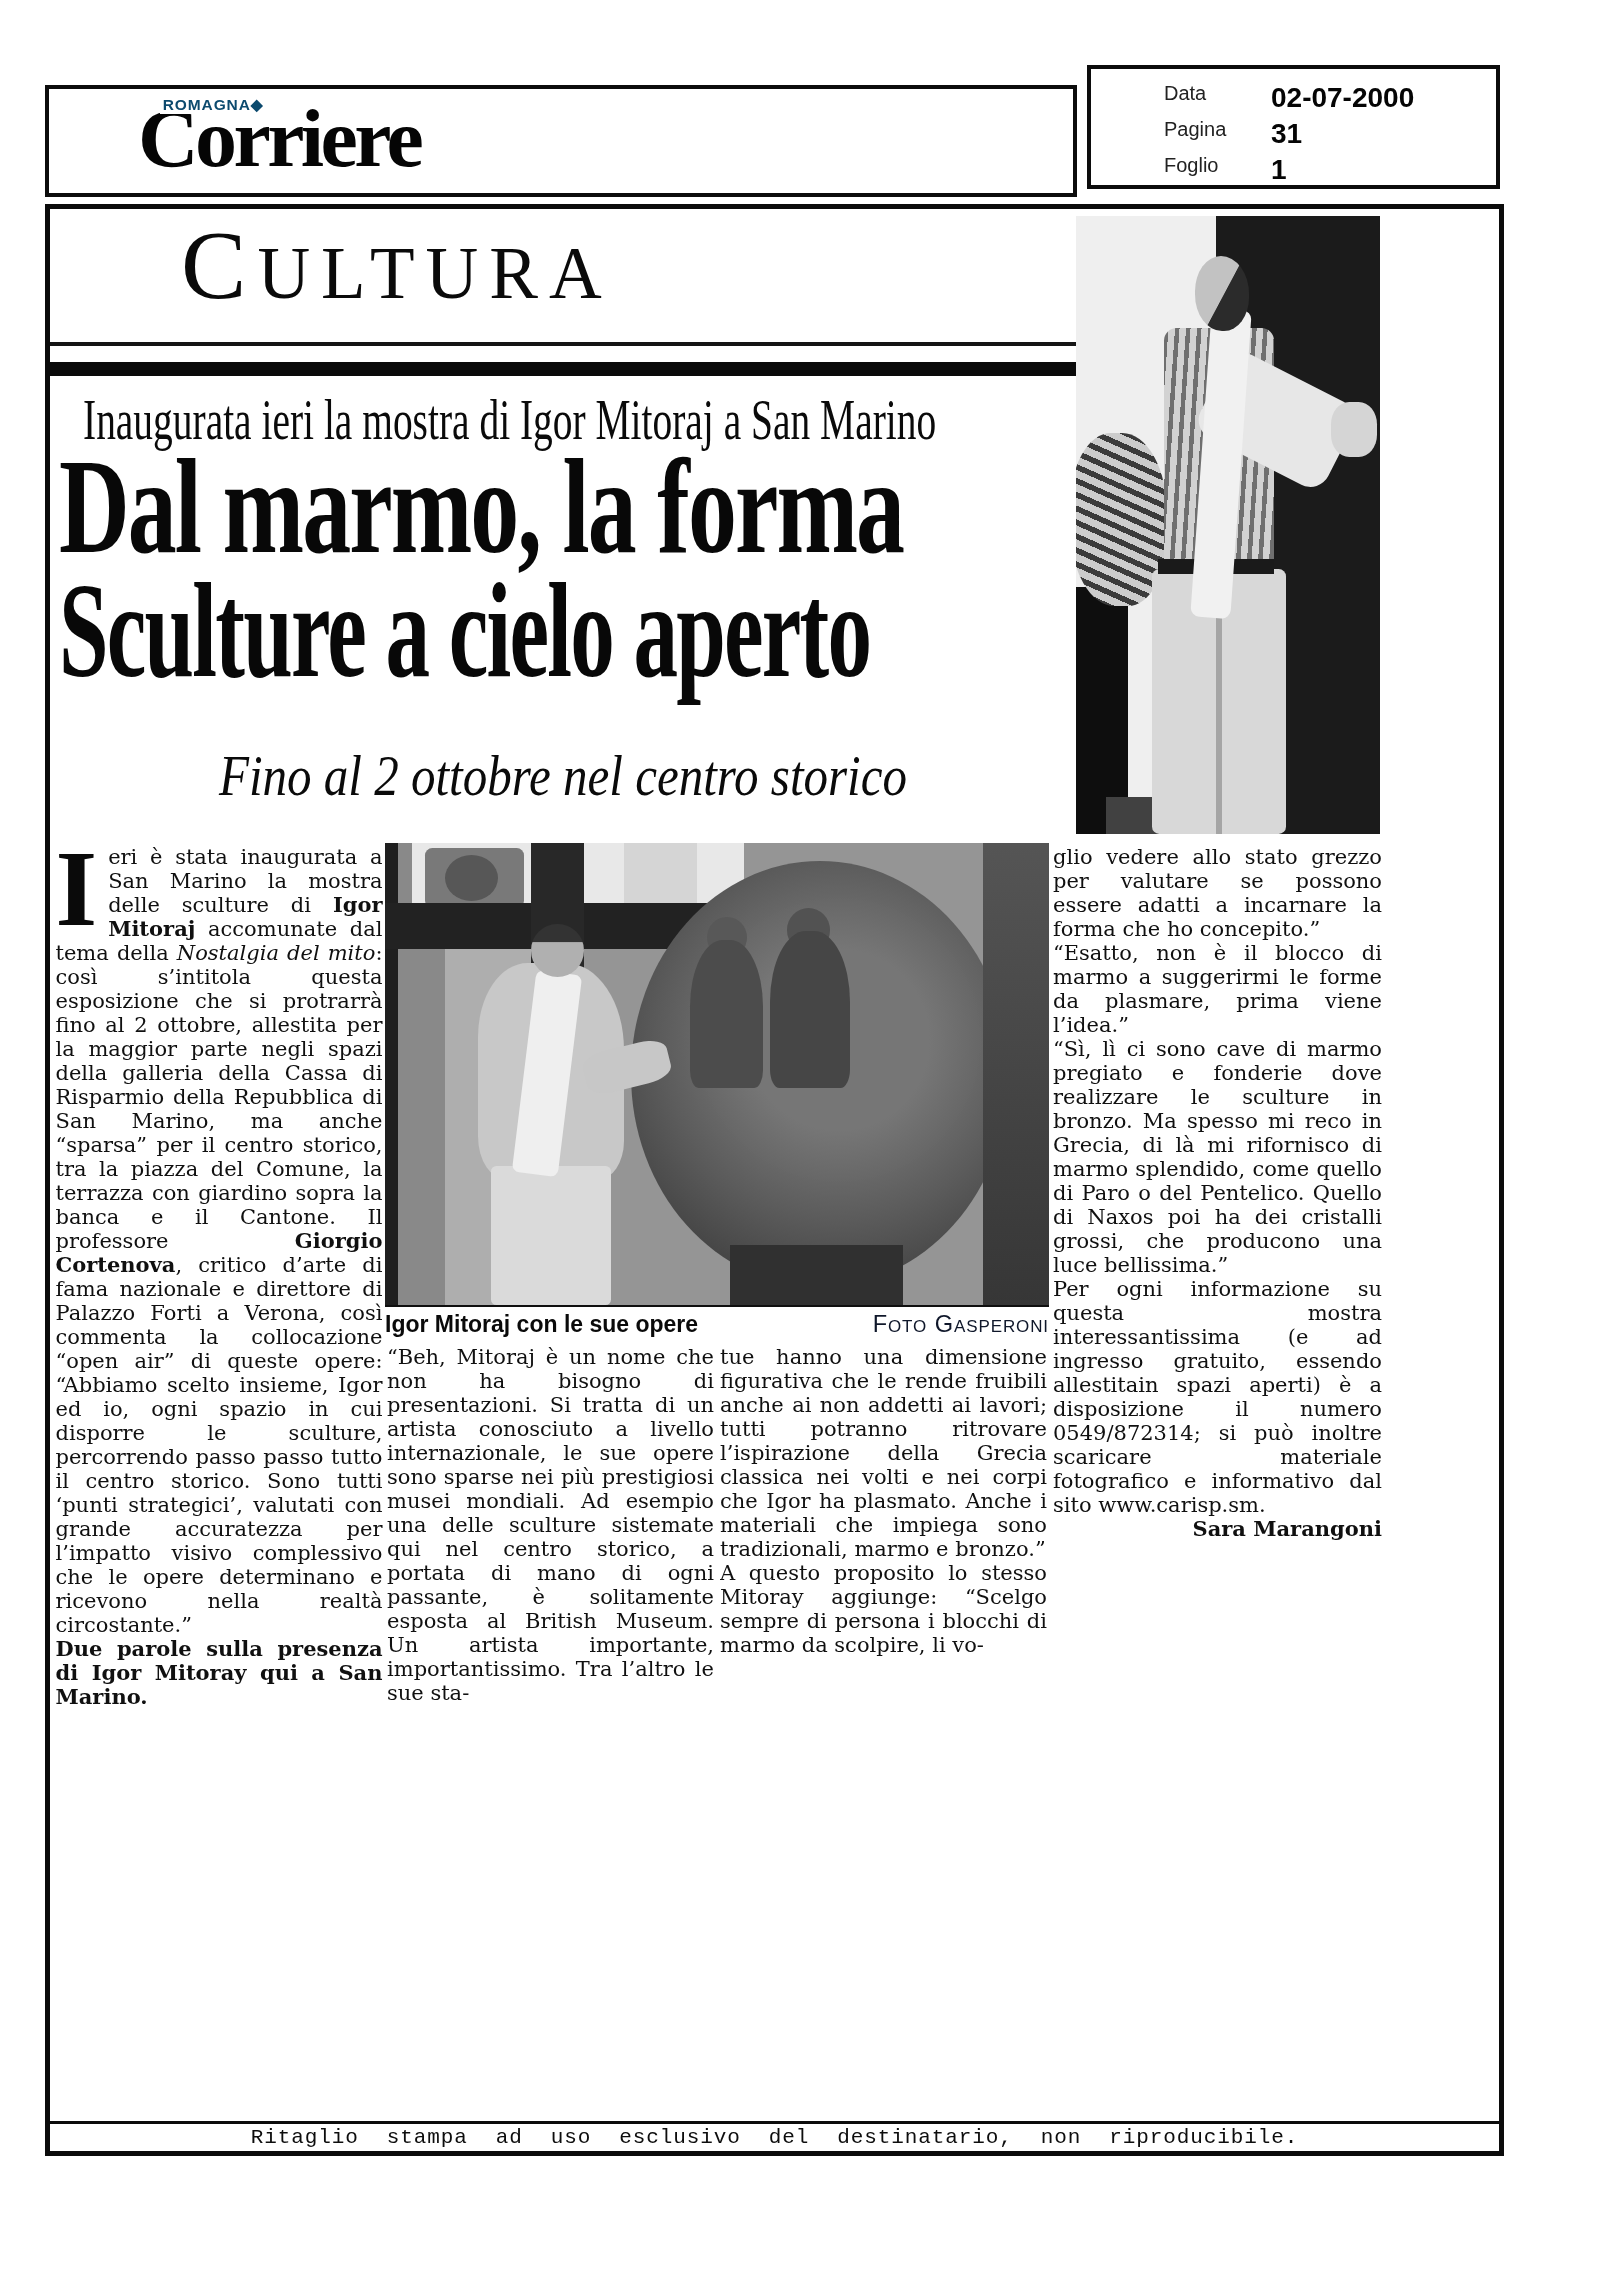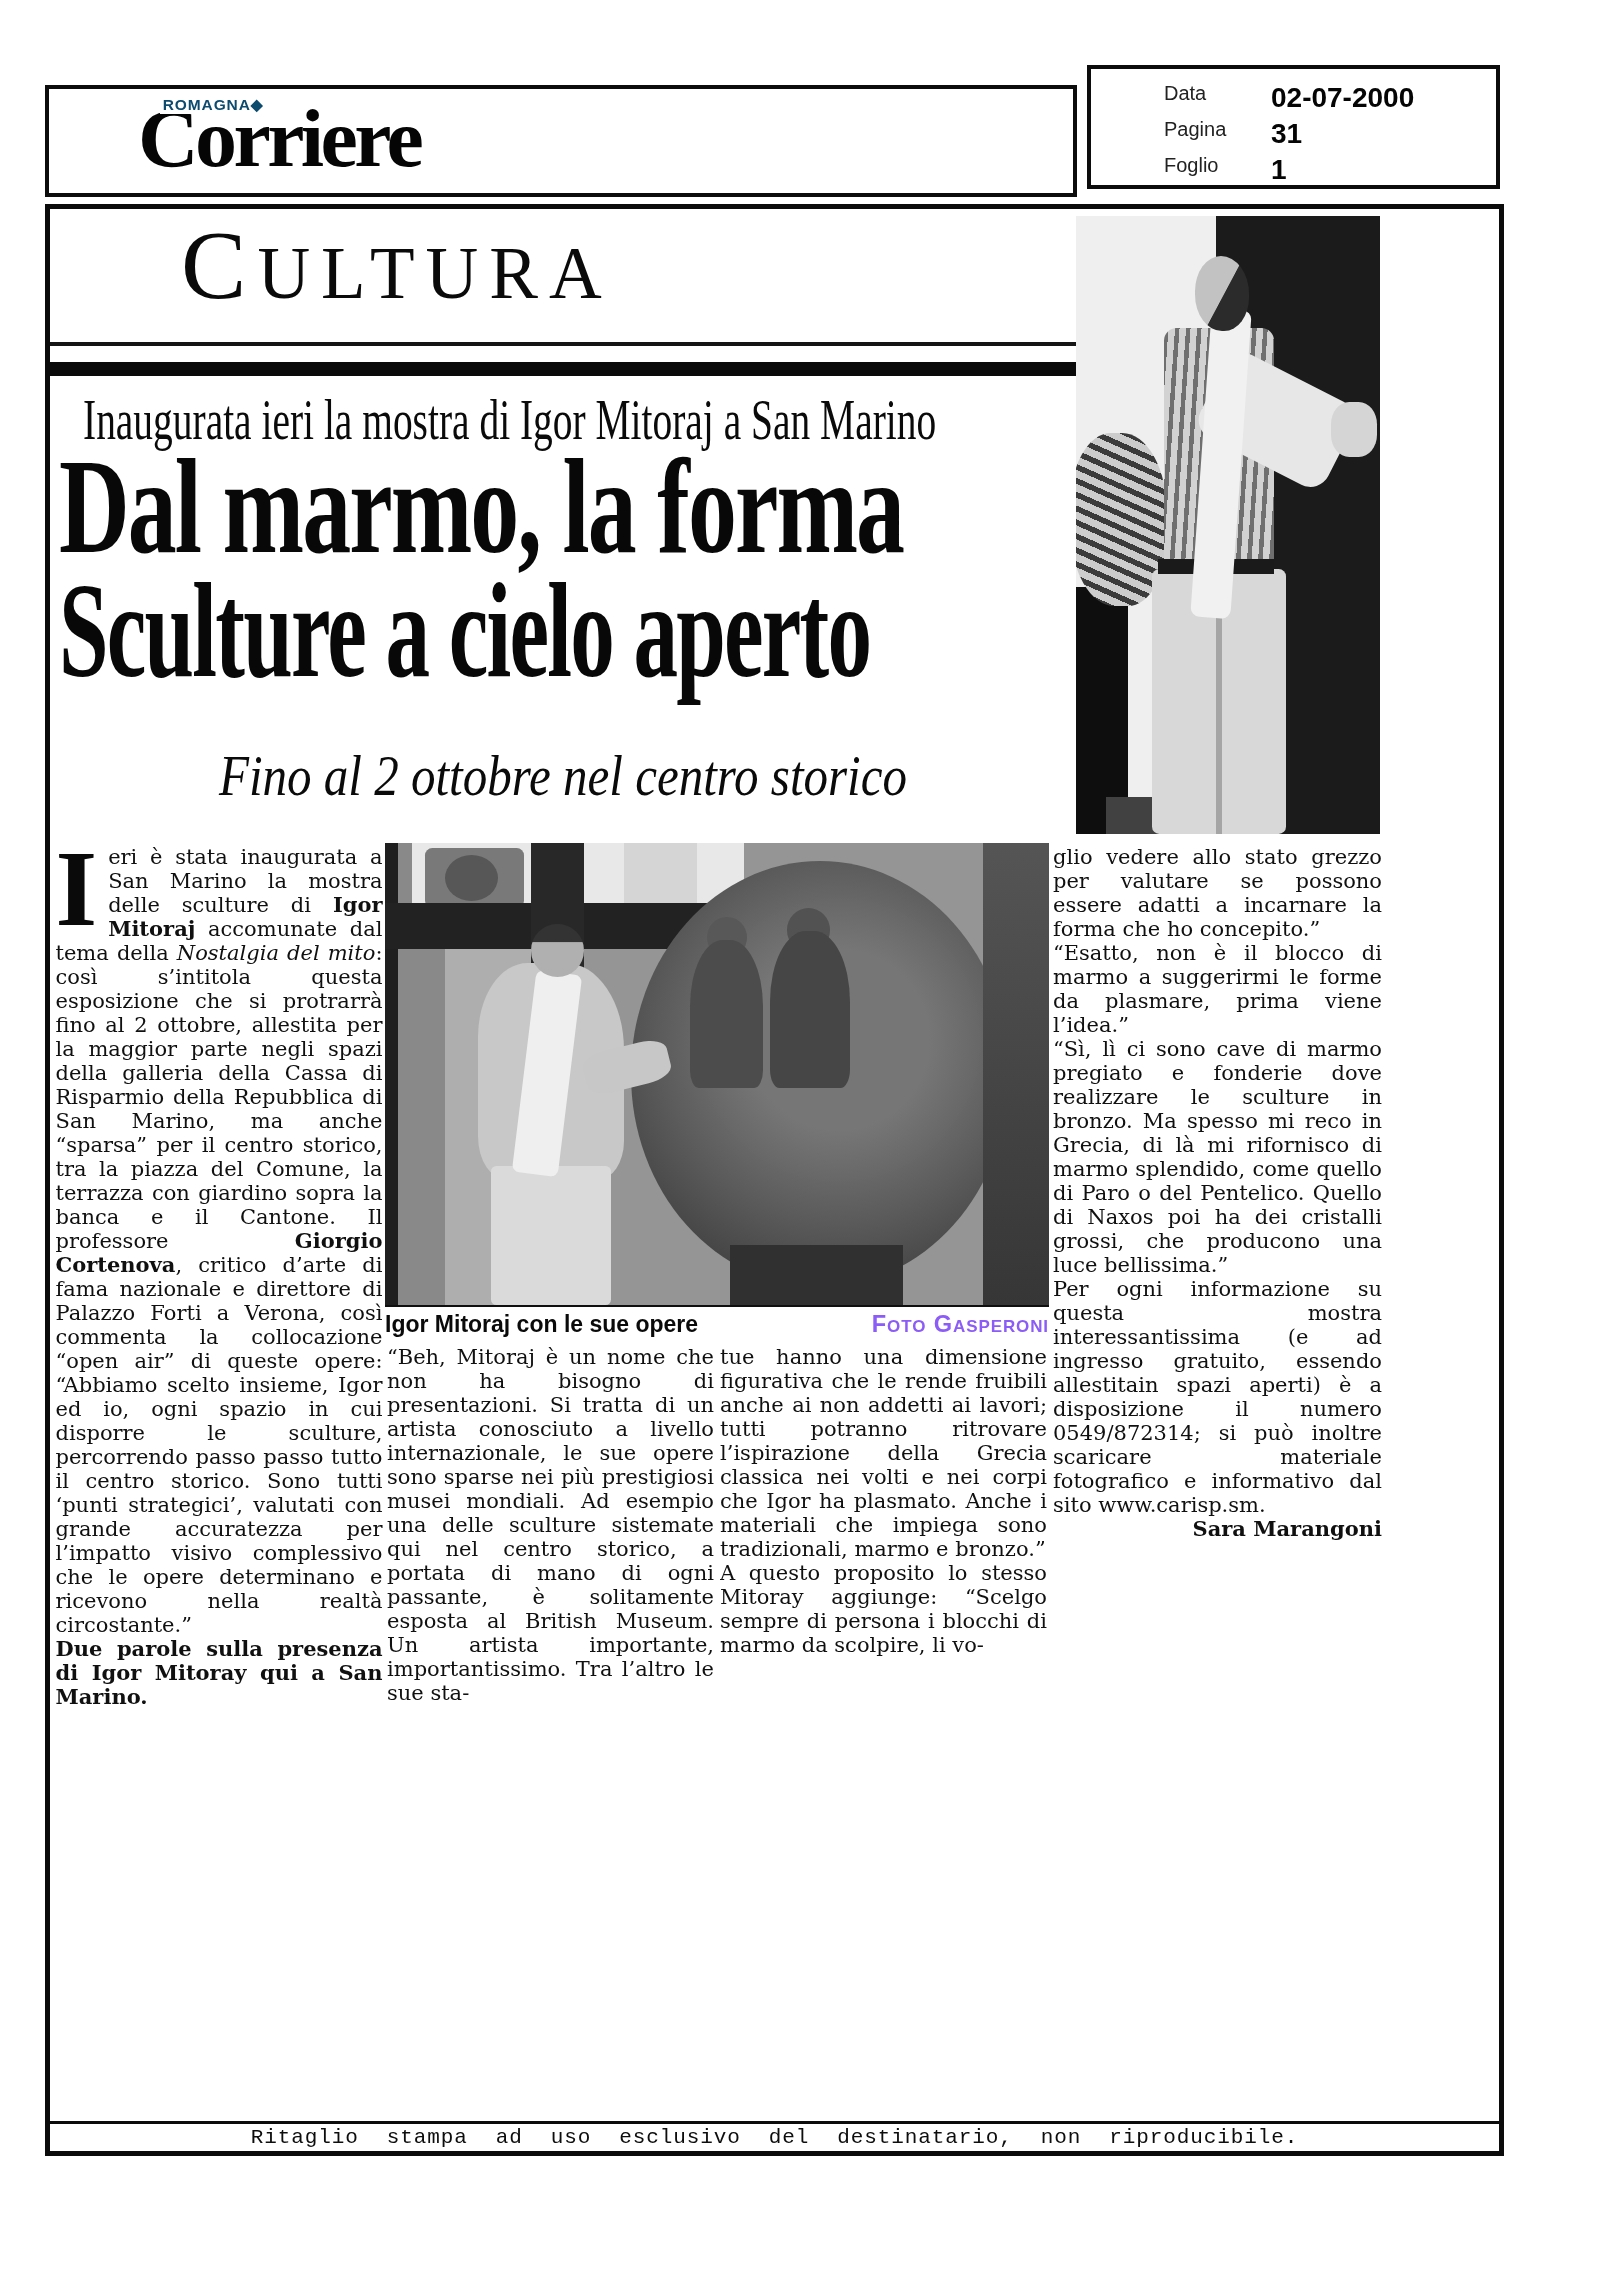--- a/index.html
+++ b/index.html
@@ -92,21 +92,21 @@
   .cp-scarf{left:21%;top:28%;width:7%;height:44%;border-radius:7.3px;background:#efede6;transform:rotate(7deg);}
   .cp-head{left:22%;top:17.5%;width:8%;height:11.5%;border-radius:50%;
       background:linear-gradient(#3b342a 0 34%,#b9ae9d 35%);}
   .cp-arm{left:30%;top:44%;width:13%;height:9%;border-radius:30%;background:#c9c5bb;transform:rotate(-14deg);}
   .cp-trousers{left:16%;top:70%;width:18%;height:30%;background:#dcd8cf;border-radius:5.5px;}
 
   .caption-row{position:absolute;left:335px;top:1102px;width:664px;display:flex;
       justify-content:space-between;align-items:baseline;gap:31px;}
   .photo-caption{font-family:"Liberation Sans",sans-serif;font-weight:800;font-size:23px;color:#0a0a0a;}
   .photo-credit{font-family:"Liberation Sans",sans-serif;font-variant:small-caps;
-      font-weight:700;font-size:23.6px;letter-spacing:0.9px;color:#8b5cf6;}
+      font-weight:400;font-size:23.6px;letter-spacing:0.9px;color:#0f172a;}
 
   
   .body-col{position:absolute;width:327px;font-size:21px;line-height:24px;
       text-align:justify;color:#101010;overflow:hidden;}
   .body-col p{margin:0;}
   .body-col .b{font-weight:700;}
   .body-col .i{font-style:italic;}
   .body-col .r{text-align:right;}
   .dropcap{float:left;font-family:"Liberation Serif",serif;font-weight:700;
       font-size:107px;line-height:80px;padding:3.6px 11px 0 0;color:#0a0a0a;}

